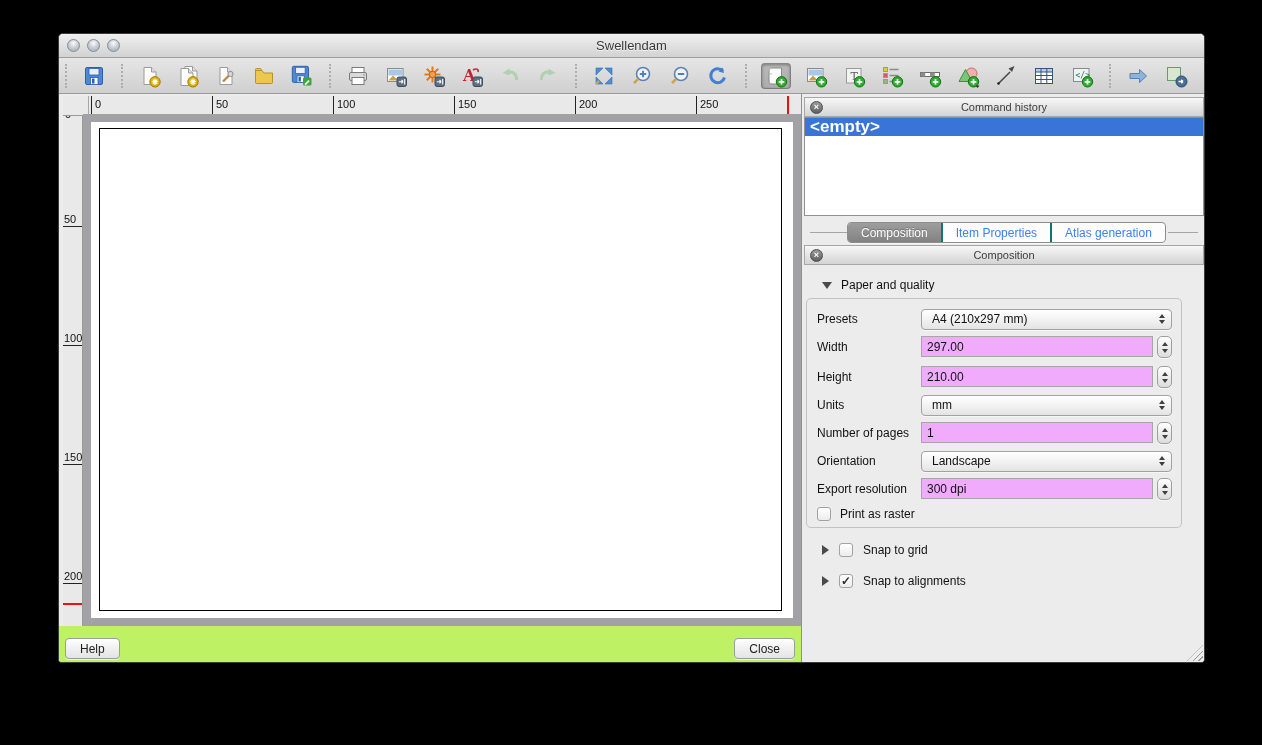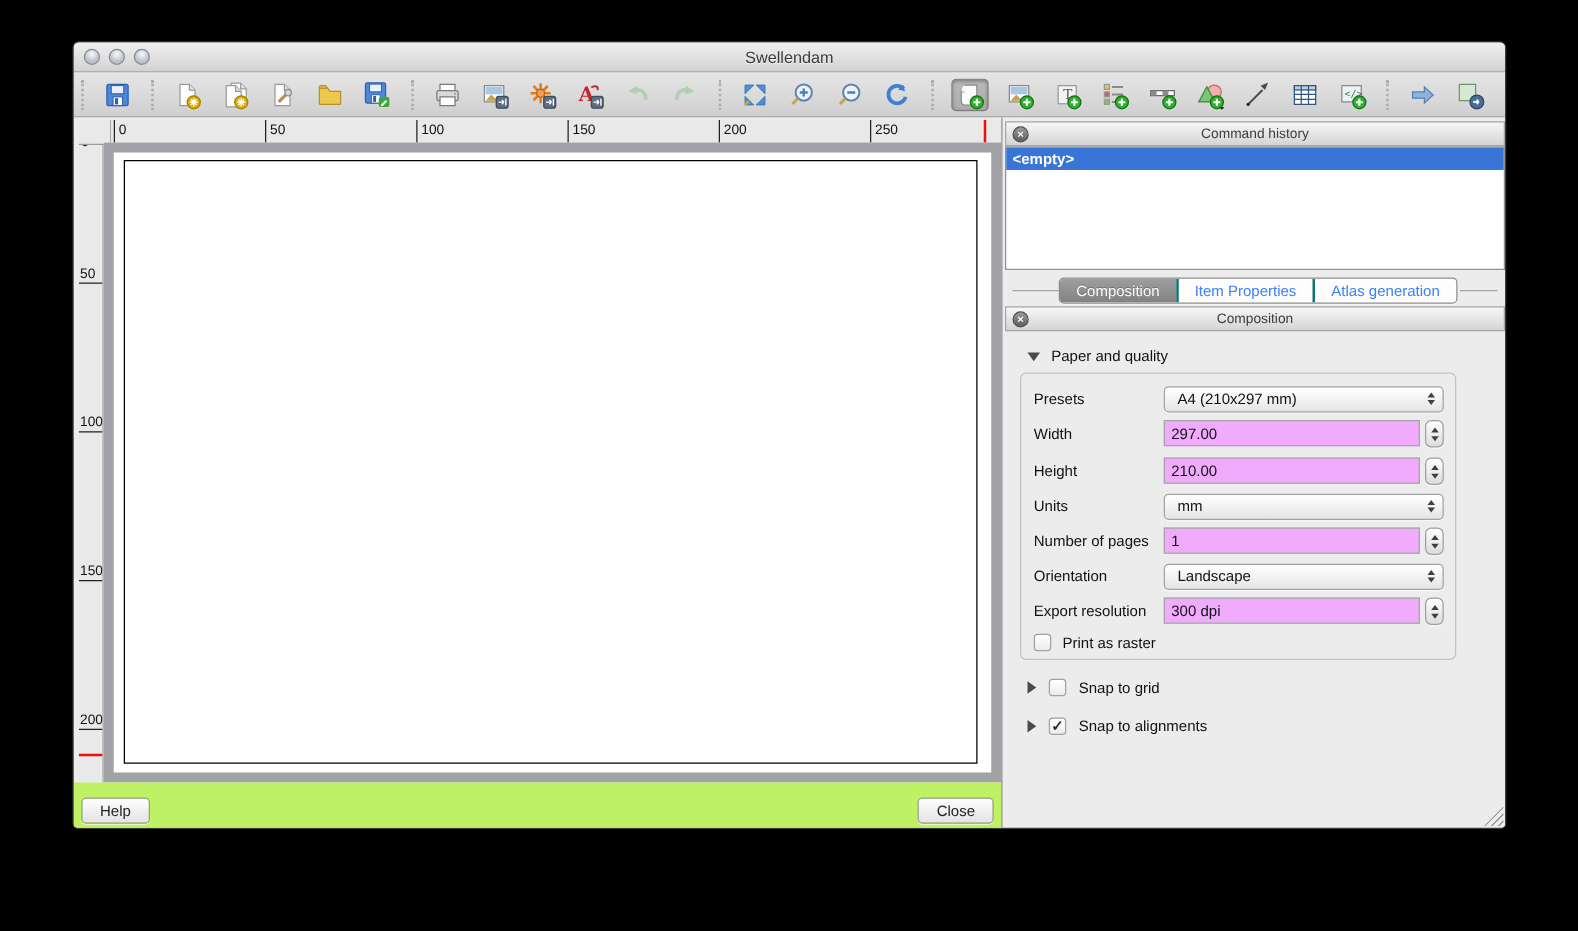--- a/index.html
+++ b/index.html
@@ -48,33 +48,33 @@
     border-left:1px solid #909090;}
   .phead{position:absolute;left:2px;right:2px;height:20px;background:linear-gradient(#f7f7f7,#d4d4d4);
     border:1px solid #a6a6a6;}
   .phead .ptitle{position:absolute;left:0;right:0;top:0;height:18px;line-height:18px;text-align:center;
     font-size:11px;color:#3c3c3c;}
   .phclose{position:absolute;left:5px;top:3px;width:13px;height:13px;border-radius:50%;
     background:linear-gradient(#9a9a9a,#5f5f5f);border:1px solid #4d4d4d;color:#fff;font-size:9px;
     font-weight:bold;line-height:11px;text-align:center;z-index:2;}
   .histlist{position:absolute;left:2px;right:2px;top:23px;height:99px;background:#fff;border:1px solid #919191;}
   .histrow{height:18px;display:flex;align-items:center;padding-left:5px;background:#3875d7;color:#fff;
-    font-weight:bold;font-size:12px;}
+    font-weight:bold;font-size:17px;}
   .tabbar{position:absolute;left:0;right:0;top:128px;height:21px;}
   .tabline{position:absolute;top:10px;height:1px;background:#a5a5a5;}
   .tabs{position:absolute;left:45px;top:0;height:21px;display:inline-flex;border:1px solid #8d8d8d;
     border-radius:4px;background:#fdfdfd;overflow:hidden;box-shadow:0 1px 0 rgba(255,255,255,.55);}
   .tab{padding:0 13px;display:flex;align-items:center;font-size:12px;color:#3b82f6;border-left:2px solid #0f766e;}
   .tab:first-child{border-left:none;}
   .tab.active{background:linear-gradient(#9e9e9e,#828282);color:#fff;text-shadow:0 -1px 0 rgba(0,0,0,.25);border-left:none;}
   .pcontent{position:absolute;left:0;right:0;top:173px;bottom:0;font-size:12px;color:#111;}
   .secrow{position:absolute;left:20px;top:11px;display:flex;align-items:center;gap:9px;}
   .tri-down{width:0;height:0;border-left:5px solid transparent;border-right:5px solid transparent;border-top:7px solid #4a4a4a;}
   .tri-right{width:0;height:0;border-top:5px solid transparent;border-bottom:5px solid transparent;border-left:7px solid #4a4a4a;}
-  .group{position:absolute;left:14px;top:31px;width:349px;height:230px;border:1px solid #c2c2c2;border-radius:5px;}
+  .group{position:absolute;left:4px;top:31px;width:376px;height:230px;border:1px solid #c2c2c2;border-radius:5px;}
   .frow{position:absolute;left:10px;right:9px;height:22px;display:flex;align-items:center;}
   .flabel{width:104px;flex:none;}
   .ctrlzone{flex:1;display:flex;align-items:flex-start;}
   .popup{position:relative;flex:1;height:21px;border:1px solid #a2a2a2;border-radius:4px;
     background:linear-gradient(#ffffff,#f1f1f1 55%,#e4e4e4);display:flex;align-items:center;
     padding:0 20px 0 10px;box-shadow:0 1px 0 rgba(255,255,255,.6);}
   .poparrows{position:absolute;right:6px;top:0;bottom:0;display:flex;flex-direction:column;
     justify-content:center;gap:2px;}
   .pa-up{width:0;height:0;border-left:3.5px solid transparent;border-right:3.5px solid transparent;border-bottom:4px solid #3f3f3f;}
   .pa-dn{width:0;height:0;border-left:3.5px solid transparent;border-right:3.5px solid transparent;border-top:4px solid #3f3f3f;}

